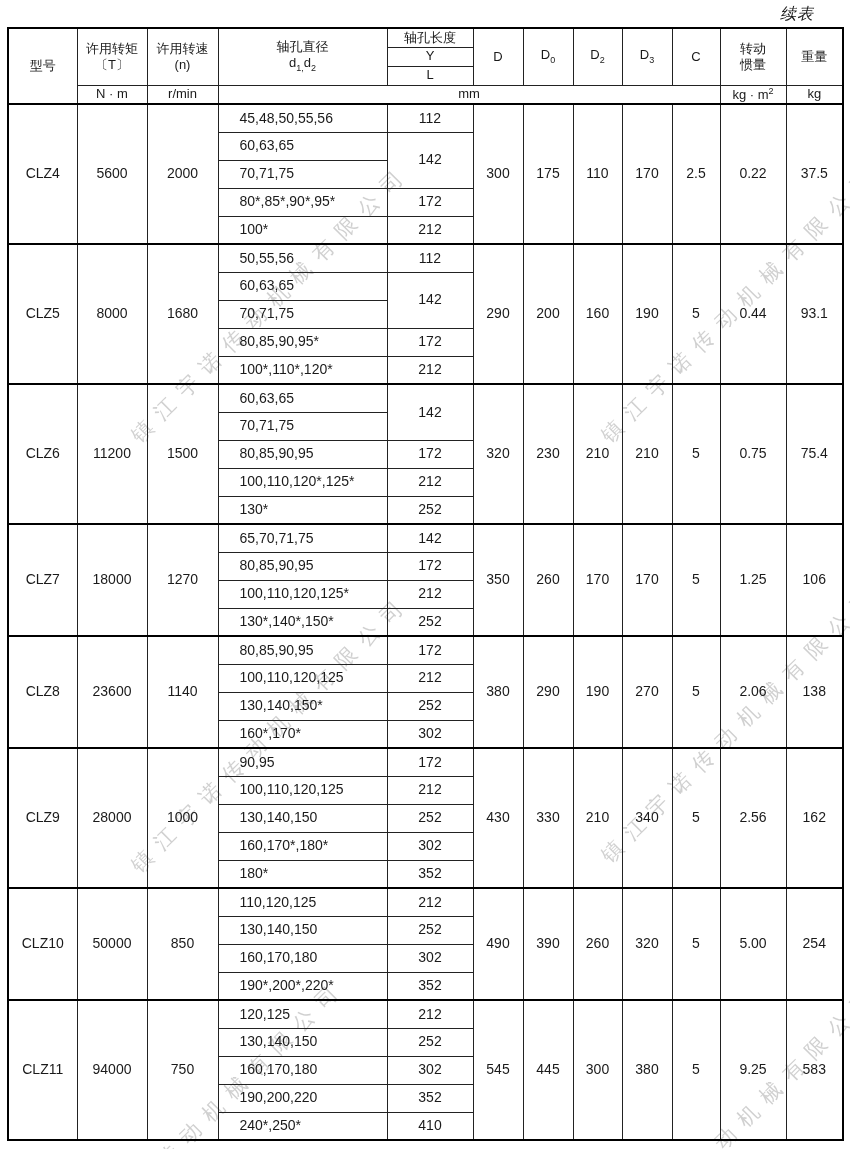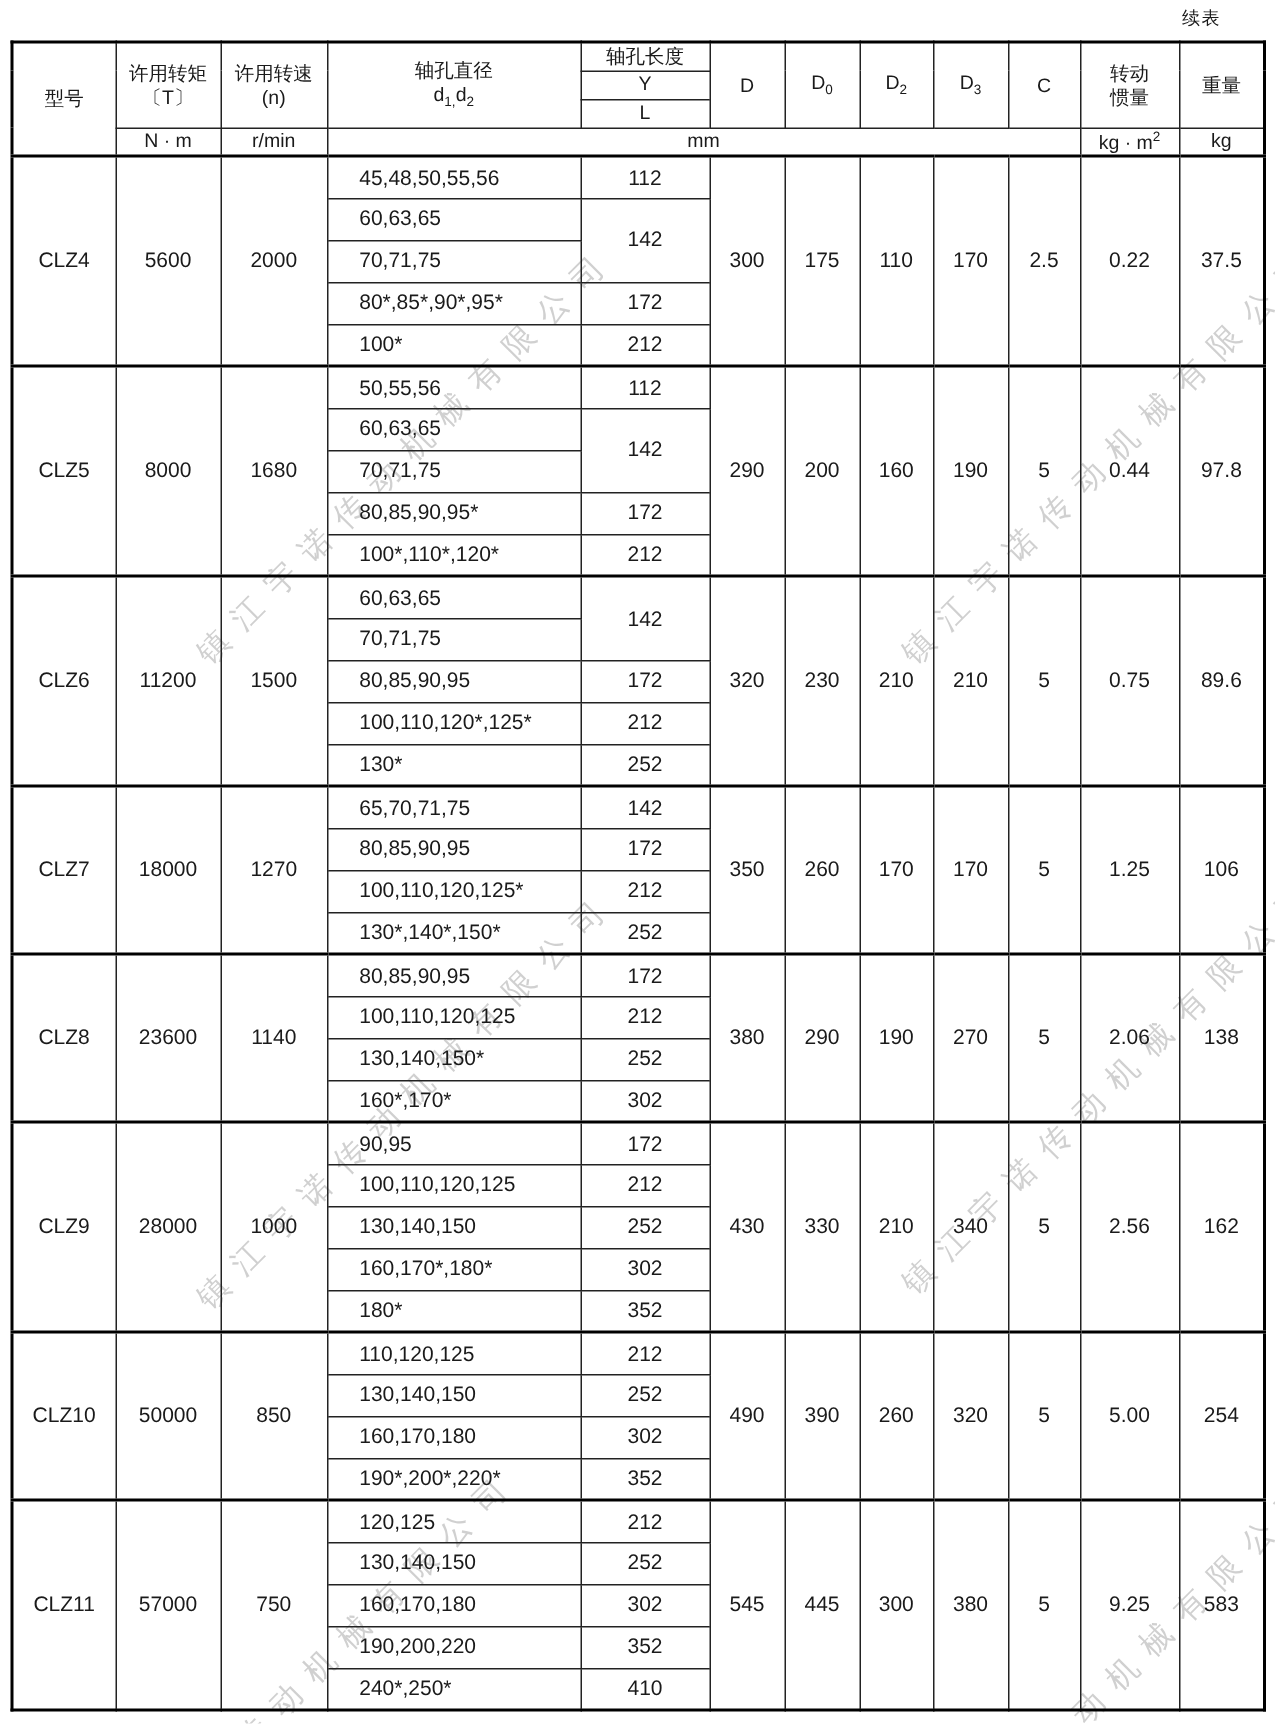--- a/index.html
+++ b/index.html
@@ -19,21 +19,21 @@
     white-space:nowrap;
     font-size:21px;
     letter-spacing:11px;
     color:rgba(120,120,120,0.35);
     transform:rotate(-45deg);
     transform-origin:0 50%;
   }
   
   #continued {
     position:absolute; top:4px; right:36px;
-    font-size:12px; z-index:2; letter-spacing:1px;
+    font-size:16px; z-index:2; letter-spacing:1px;font-style:italic;
   }
   
   table {
     position:absolute; left:7px; top:27px; z-index:1;
     border-collapse:collapse; table-layout:fixed;
     background:transparent;
     border:2px solid #000;
   }
   td {
     border:1px solid #222;
@@ -156,21 +156,21 @@
         <td rowspan="5">8000</td>
         <td rowspan="5">1680</td>
         <td class="bore-cell">50,55,56</td>
         <td>112</td>
         <td rowspan="5">290</td>
         <td rowspan="5">200</td>
         <td rowspan="5">160</td>
         <td rowspan="5">190</td>
         <td rowspan="5">5</td>
         <td rowspan="5">0.44</td>
-        <td rowspan="5">97.8</td>
+        <td rowspan="5">93.1</td>
       </tr>
       <tr>
         <td class="bore-cell">60,63,65</td>
         <td rowspan="2">142</td>
       </tr>
       <tr>
         <td class="bore-cell">70,71,75</td>
       </tr>
       <tr>
         <td class="bore-cell">80,85,90,95*</td>
@@ -185,21 +185,21 @@
         <td rowspan="5">11200</td>
         <td rowspan="5">1500</td>
         <td class="bore-cell">60,63,65</td>
         <td rowspan="2">142</td>
         <td rowspan="5">320</td>
         <td rowspan="5">230</td>
         <td rowspan="5">210</td>
         <td rowspan="5">210</td>
         <td rowspan="5">5</td>
         <td rowspan="5">0.75</td>
-        <td rowspan="5">89.6</td>
+        <td rowspan="5">75.4</td>
       </tr>
       <tr>
         <td class="bore-cell">70,71,75</td>
       </tr>
       <tr>
         <td class="bore-cell">80,85,90,95</td>
         <td>172</td>
       </tr>
       <tr>
         <td class="bore-cell">100,110,120*,125*</td>
@@ -312,21 +312,21 @@
       <tr>
         <td class="bore-cell">160,170,180</td>
         <td>302</td>
       </tr>
       <tr>
         <td class="bore-cell">190*,200*,220*</td>
         <td>352</td>
       </tr>
       <tr class="block-start">
         <td rowspan="5" class="model-cell">CLZ11</td>
-        <td rowspan="5">57000</td>
+        <td rowspan="5">94000</td>
         <td rowspan="5">750</td>
         <td class="bore-cell">120,125</td>
         <td>212</td>
         <td rowspan="5">545</td>
         <td rowspan="5">445</td>
         <td rowspan="5">300</td>
         <td rowspan="5">380</td>
         <td rowspan="5">5</td>
         <td rowspan="5">9.25</td>
         <td rowspan="5">583</td>

